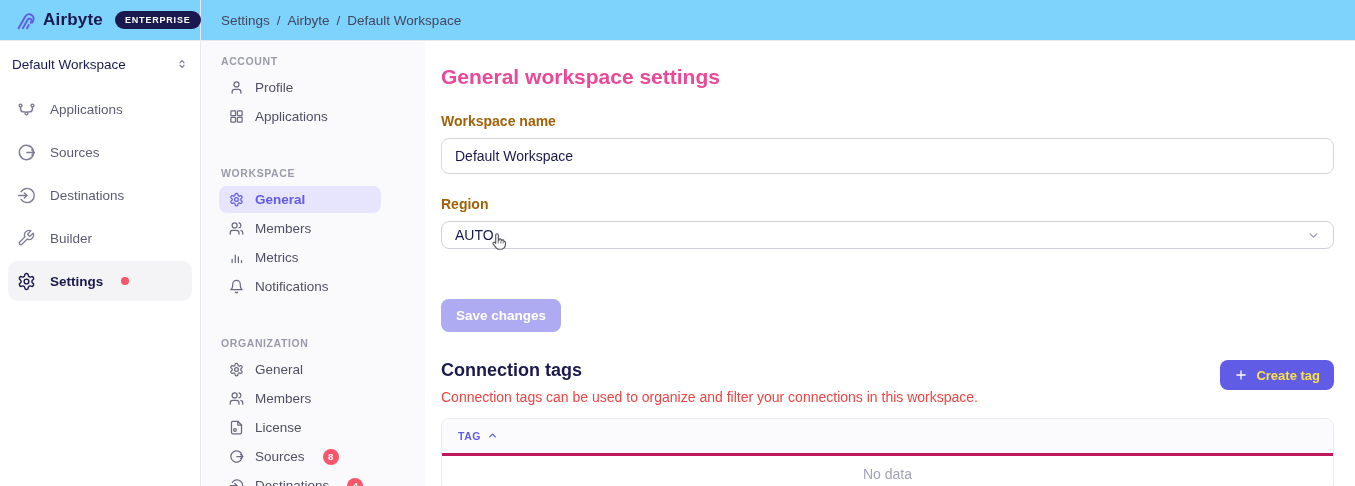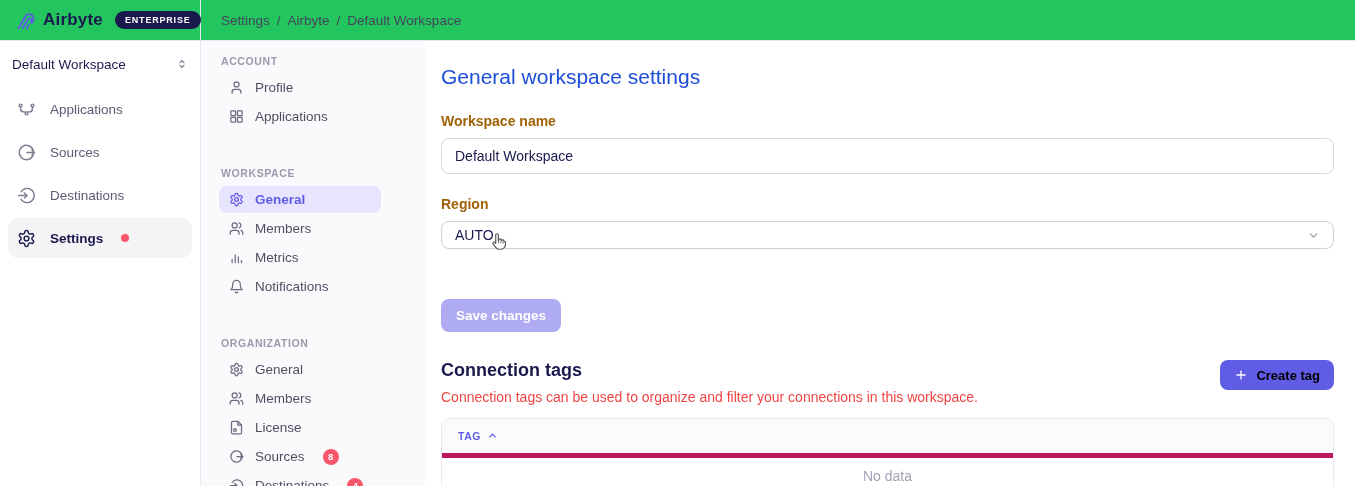--- a/index.html
+++ b/index.html
@@ -4,21 +4,21 @@
 <style>
   * { margin:0; padding:0; box-sizing:border-box; }
   html,body { width:1355px; height:486px; overflow:hidden; }
   body {
     font-family:"Liberation Sans","DejaVu Sans",sans-serif;
     background:#fff; color:#1a194d; position:relative;
   }
   .app { width:100%; height:100%; display:flex; flex-direction:column; }
 
   
-  .topbar { height:41px; display:flex; align-items:stretch; border-bottom:1px solid #e7e7ee; background:#22c55e; flex:0 0 41px; }
+  .topbar { height:41px; display:flex; align-items:stretch; border-bottom:1px solid #e7e7ee; background:#7dd3fc; flex:0 0 41px; }
   .topbar-left { width:201px; flex:0 0 201px; display:flex; align-items:center; padding:0 12px 0 14px; border-right:1px solid #e7e7ee; }
   .brand { display:flex; align-items:center; gap:7px; }
   .brand-name { font-size:17px; font-weight:bold; color:#1a194d; letter-spacing:.2px; }
   .plan-badge { margin-left:12px; background:#1a194d; color:#fff; font-size:9px; font-weight:bold; letter-spacing:.8px; padding:4px 10px; border-radius:10px; }
   .breadcrumb { display:flex; align-items:center; gap:7px; padding-left:20px; font-size:13.5px; color:#45455c; }
   .breadcrumb .sep { color:#45455c; }
   .breadcrumb .crumb { cursor:pointer; }
 
   .content-row { flex:1; display:flex; min-height:0; }
 
@@ -44,36 +44,36 @@
   .snav-item .icn { width:16px; height:16px; display:flex; align-items:center; justify-content:center; color:#6b6b80; }
   .snav-item .lbl { font-size:13.5px; }
   .snav-item.active { background:#e7e4fd; color:#615ce6; }
   .snav-item.active .icn { color:#615ce6; }
   .snav-item.active .lbl { font-weight:bold; }
   .count-badge { min-width:16px; height:16px; border-radius:50%; background:#f7566a; color:#fff; font-size:9.5px; font-weight:bold; display:flex; align-items:center; justify-content:center; margin-left:7px; }
   .snav-gap { height:23px; }
 
   
   .main { flex:1; background:#fff; padding:24px 21px 0 16px; min-width:0; }
-  .page-title { font-size:21px; font-weight:normal; color:#1d4ed8; margin-bottom:24px; }
+  .page-title { font-size:21px; font-weight:bold; color:#ec4899; margin-bottom:24px; }
   .field-label { font-size:14px; font-weight:bold; color:#a16207; margin-bottom:9px; }
   .text-input { width:100%; height:36px; border:1px solid #d7d7e2; border-radius:8px; padding:0 13px; font-size:14px; color:#1a194d; font-family:inherit; background:#fff; outline:none; }
   .field-block { margin-bottom:22px; }
   .select-box { width:100%; height:28px; border:1px solid #d0d0dd; border-radius:8px; padding:0 13px; display:flex; align-items:center; justify-content:space-between; cursor:pointer; background:#fff; }
   .select-box .sel-value { font-size:14px; color:#1a194d; }
   .select-box .icn { color:#9a9aac; }
   .save-btn { margin-top:28px; height:33px; padding:0 15px; border:none; border-radius:8px; background:#afabf3; color:#fff; font-size:13.5px; font-weight:bold; font-family:inherit; cursor:default; }
 
   .ct-header { display:flex; align-items:flex-start; justify-content:space-between; margin-top:28px;gap:32px; }
   .ct-title { font-size:18px; font-weight:bold; color:#1a194d; }
   .ct-desc { font-size:14px; color:#ef4444; margin-top:8px; }
-  .create-tag-btn { display:flex; align-items:center; gap:8px; height:30px; padding:0 14px; border:none; border-radius:8px; background:#615ce6; color:#000000; font-size:13px; font-weight:bold; font-family:inherit; cursor:pointer;margin-left:21px; }
+  .create-tag-btn { display:flex; align-items:center; gap:8px; height:30px; padding:0 14px; border:none; border-radius:8px; background:#615ce6; color:#fde047; font-size:13px; font-weight:bold; font-family:inherit; cursor:pointer;margin-left:21px; }
 
   .tag-table { margin-top:13px; border:1px solid #e9e9f0; border-radius:8px; overflow:hidden; background:#fff; }
-  .tag-table-head { background:#fbfbfd; padding:11px 16px; border-bottom:5px solid #be185d; display:flex; align-items:flex-start; gap:6px; cursor:pointer; }
+  .tag-table-head { background:#fbfbfd; padding:11px 16px; border-bottom:3px solid #be185d; display:flex; align-items:flex-start; gap:6px; cursor:pointer; }
   .tag-col { font-size:10.5px; font-weight:bold; letter-spacing:.5px; color:#615ce6; }
   .sort-caret { color:#615ce6; display:flex; }
   .tag-table-empty { height:35px; display:flex; align-items:center; justify-content:center; font-size:14px; color:#a3a3b5; }
 
   .cursor { position:absolute; left:488px; top:231px; pointer-events:none; z-index:9; }
   svg { display:block; }
 </style>
 </head>
 <body>
 
@@ -140,20 +140,28 @@
         <li class="side-item">
           <span class="icn">
             <svg width="19" height="19" viewBox="0 0 24 24" fill="none" stroke="currentColor" stroke-width="1.8" stroke-linecap="round" stroke-linejoin="round">
               <path d="M5.2 7.2A9 9 0 1 1 5.2 16.8"></path>
                 <path d="M2 12h10.5"></path>
                 <path d="M9.3 8.8L12.5 12l-3.2 3.2"></path>
             </svg>
           </span>
           <span class="lbl">Destinations</span>
         </li>
+        <li class="side-item">
+          <span class="icn">
+            <svg width="18" height="18" viewBox="0 0 24 24" fill="none" stroke="currentColor" stroke-width="1.8" stroke-linecap="round" stroke-linejoin="round">
+              <path d="M14.7 6.3a1 1 0 0 0 0 1.4l1.6 1.6a1 1 0 0 0 1.4 0l3.77-3.77a6 6 0 0 1-7.94 7.94l-6.91 6.91a2.12 2.12 0 0 1-3-3l6.91-6.91a6 6 0 0 1 7.94-7.94l-3.76 3.76z"></path>
+            </svg>
+          </span>
+          <span class="lbl">Builder</span>
+        </li>
         <li class="side-item active">
           <span class="icn">
             <svg width="19" height="19" viewBox="0 0 24 24" fill="none" stroke="currentColor" stroke-width="1.8" stroke-linecap="round" stroke-linejoin="round">
               <path d="M12.22 2h-.44a2 2 0 0 0-2 2v.18a2 2 0 0 1-1 1.73l-.43.25a2 2 0 0 1-2 0l-.15-.08a2 2 0 0 0-2.73.73l-.22.38a2 2 0 0 0 .73 2.73l.15.1a2 2 0 0 1 1 1.72v.51a2 2 0 0 1-1 1.74l-.15.09a2 2 0 0 0-.73 2.73l.22.38a2 2 0 0 0 2.73.73l.15-.08a2 2 0 0 1 2 0l.43.25a2 2 0 0 1 1 1.73V20a2 2 0 0 0 2 2h.44a2 2 0 0 0 2-2v-.18a2 2 0 0 1 1-1.73l.43-.25a2 2 0 0 1 2 0l.15.08a2 2 0 0 0 2.73-.73l.22-.39a2 2 0 0 0-.73-2.73l-.15-.08a2 2 0 0 1-1-1.74v-.5a2 2 0 0 1 1-1.74l.15-.09a2 2 0 0 0 .73-2.73l-.22-.38a2 2 0 0 0-2.73-.73l-.15.08a2 2 0 0 1-2 0l-.43-.25a2 2 0 0 1-1-1.73V4a2 2 0 0 0-2-2z"></path>
               <circle cx="12" cy="12" r="3"></circle>
             </svg>
           </span>
           <span class="lbl">Settings</span>
           <span class="red-dot"></span>
         </li>

